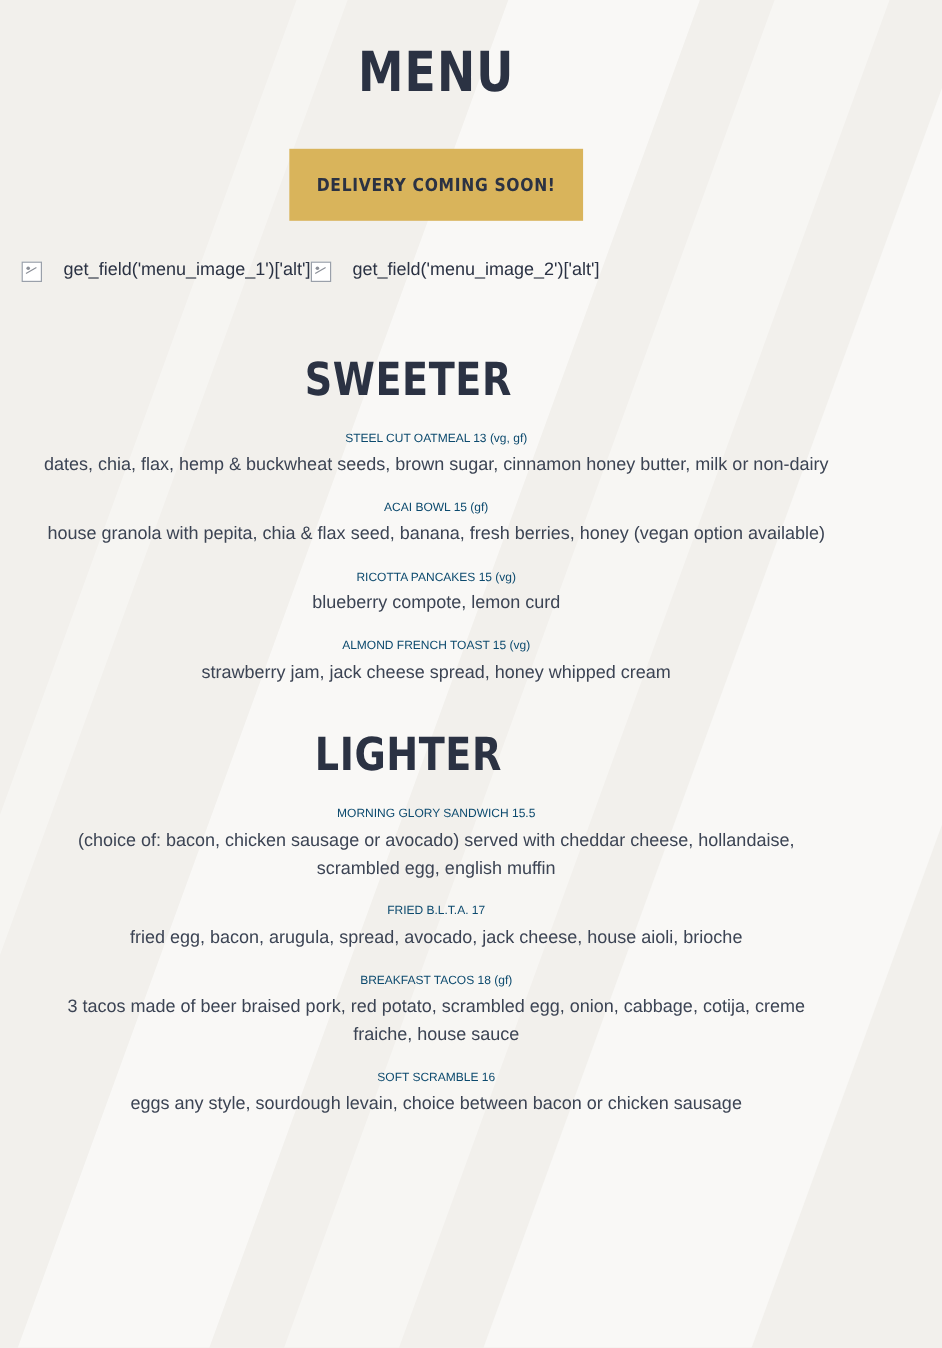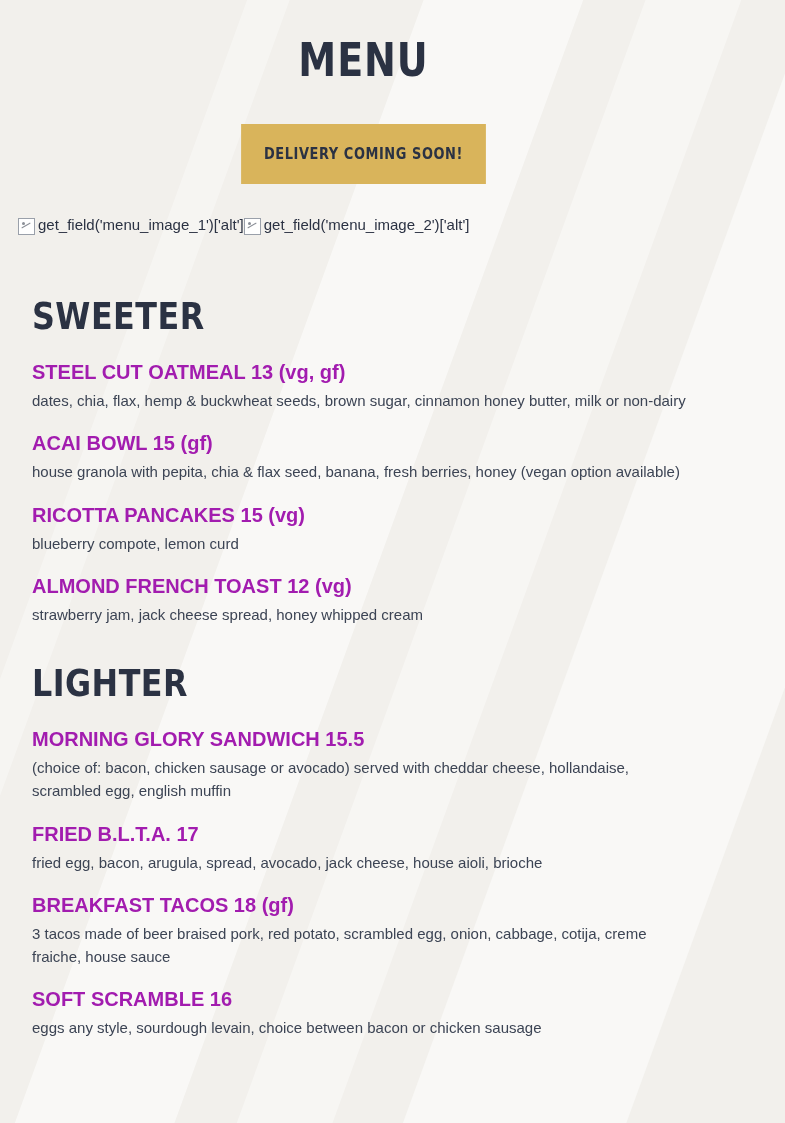--- a/index.html
+++ b/index.html
@@ -88,21 +88,21 @@
     padding: 0 18px;
     box-sizing: border-box;
   }
   .broken-image {
     flex: 0 0 auto;
     font-size: 15px;
     color: #2b3243;
     line-height: 1.2;
     display: flex;
     align-items: flex-start;
-    gap: 3px;
+    gap: 18px;
     font-family: "Liberation Sans", sans-serif;
   }
   .broken-image.second { }
   .broken-icon {
     width: 15px;
     height: 15px;
     border: 1px solid #9aa0aa;
     background: #ffffff;
     display: inline-block;
     position: relative;
@@ -121,20 +121,21 @@
   }
   .broken-icon::after {
     left: 3px; top: 3px; width: 3px; height: 3px;
     border-radius: 50%;
   }
 
   
   .sections {
     padding: 0 32px;
     box-sizing: border-box;
+    text-align: center;
   }
   .section {
     margin-top: 38px;
   }
   .section:first-child { margin-top: 62px; }
   .section-title {
     font-family: "DejaVu Sans Condensed", "Liberation Sans Narrow", "Liberation Sans", sans-serif;
     font-weight: 700;
     font-size: 38px;
     letter-spacing: 0.5px;
@@ -143,23 +144,23 @@
     margin: 0 0 22px 0;
     line-height: 1.05;
     transform: scaleX(0.93);
     transform-origin: left center;
   }
   .item {
     margin-bottom: 18px;
   }
   .item:last-child { margin-bottom: 0; }
   .item-name {
-    font-size: 20px;
-    font-weight: 700;
-    color: #a21caf;
+    font-size: 10px;
+    font-weight: 400;
+    color: #0c4a6e;
     line-height: 1.35;
     margin-bottom: 3px;
   }
   .item-desc {
     font-size: 15px;
     font-weight: 400;
     color: #3c4454;
     line-height: 1.55;
     max-width: 720px;
   }
@@ -204,21 +205,21 @@
       </div>
       <div class="item">
         <div class="item-name">ACAI BOWL 15 (gf)</div>
         <div class="item-desc">house granola with pepita, chia &amp; flax seed, banana, fresh berries, honey (vegan option available)</div>
       </div>
       <div class="item">
         <div class="item-name">RICOTTA PANCAKES 15 (vg)</div>
         <div class="item-desc">blueberry compote, lemon curd</div>
       </div>
       <div class="item">
-        <div class="item-name">ALMOND FRENCH TOAST 12 (vg)</div>
+        <div class="item-name">ALMOND FRENCH TOAST 15 (vg)</div>
         <div class="item-desc">strawberry jam, jack cheese spread, honey whipped cream</div>
       </div>
     </div>
 
     <div class="section">
       <h2 class="section-title">LIGHTER</h2>
 
       <div class="item">
         <div class="item-name">MORNING GLORY SANDWICH 15.5</div>
         <div class="item-desc">(choice of: bacon, chicken sausage or avocado) served with cheddar cheese, hollandaise, scrambled egg, english muffin</div>

